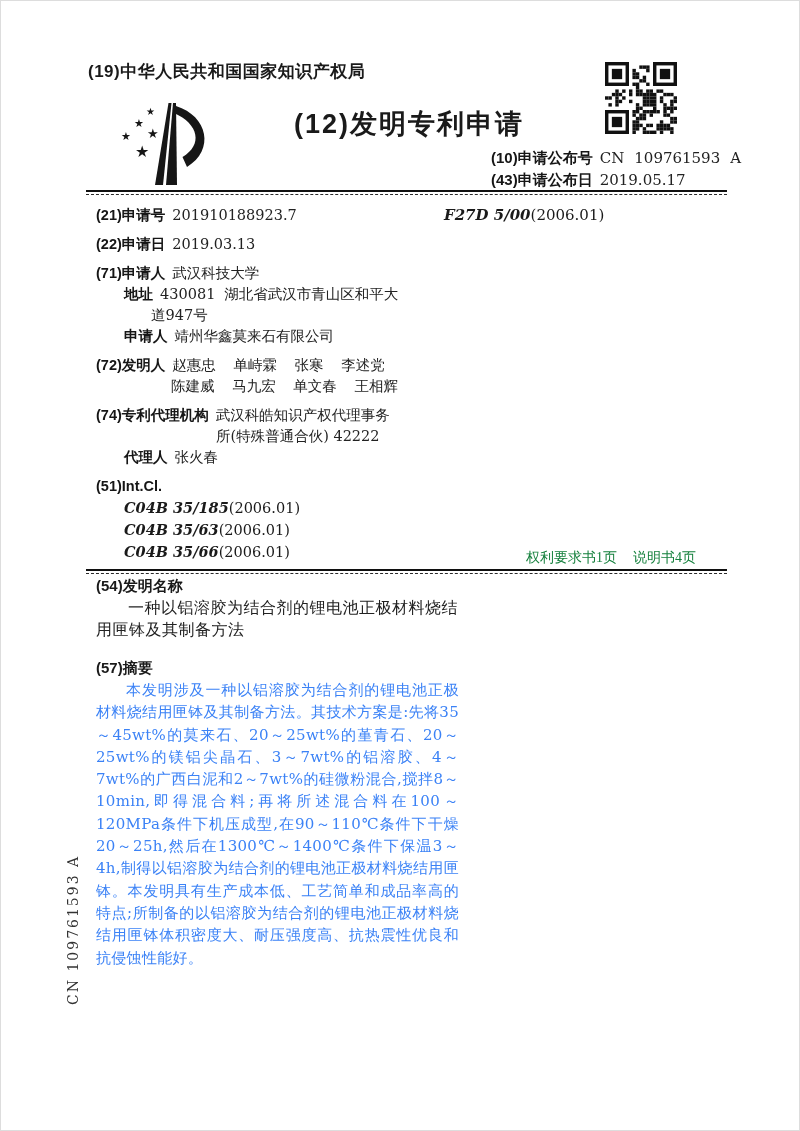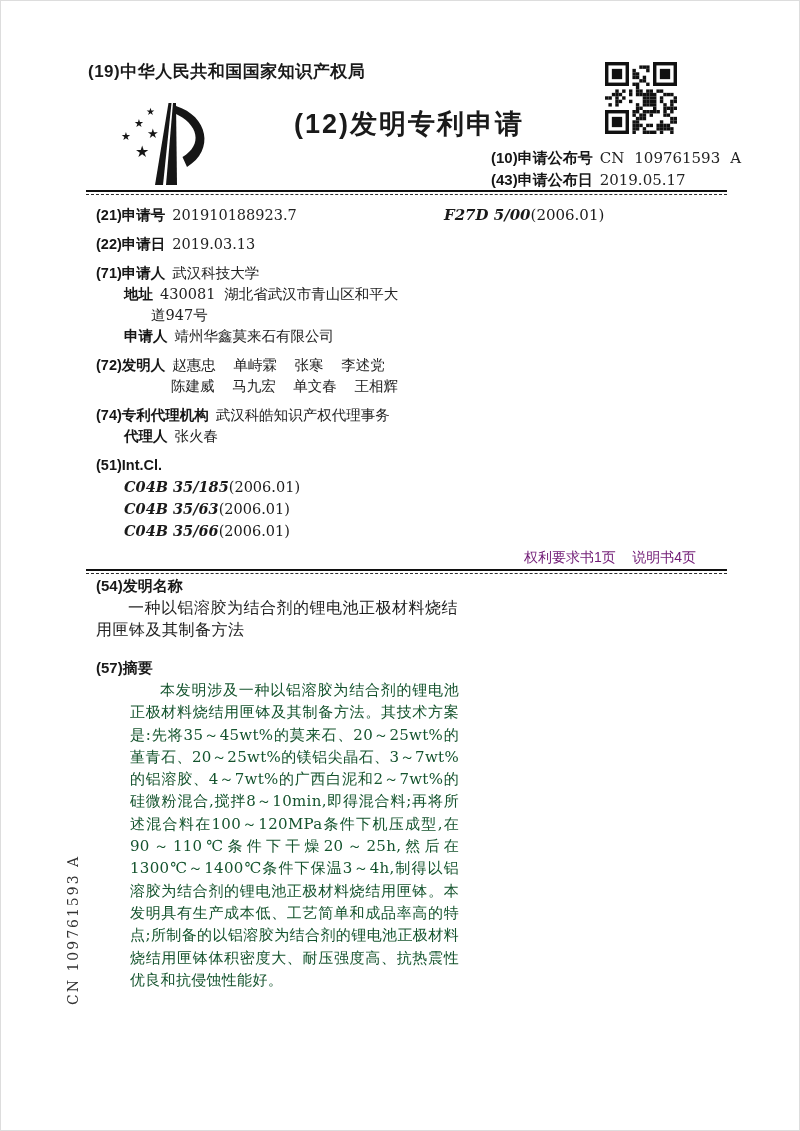--- a/index.html
+++ b/index.html
@@ -28,28 +28,28 @@
   .rule-mid { top:568px; }
   
   .biblio { left:95px; top:204px; width:352px; font-size:14.5px; line-height:21px; }
   .b-row { margin-bottom:8px; }
   .ind28 { padding-left:28px; }
   .ind55 { padding-left:55px; font-family:"DejaVu Serif", serif; color:#222; }
   .ind75 { padding-left:75px; }
   .ind120 { padding-left:120px; }
   .names { font-family:"DejaVu Serif", serif; color:#222; word-spacing:0.9em; }
   .class-line { left:443px; top:205px; font-size:15px; }
-  .pages-note { top:548px; right:103px; font-size:14px; font-family:Liberation Sans, sans-serif; color:#701a75; word-spacing:0.9em; }
+  .pages-note { top:548px; right:103px; font-size:14px; font-family:Liberation Serif, serif; color:#15803d; word-spacing:0.9em; }
   
   .sec54 { left:95px; top:574px; width:363px; }
   .sec-label { font-size:15px; font-weight:bold; line-height:21px; }
   .inv-title { font-family:"DejaVu Serif", serif; color:#222; font-size:16px;
                line-height:22px; text-indent:2em; margin:1px 0 16px 0; letter-spacing:0.5px; }
-  .abstract { font-family:"DejaVu Serif", serif; color:#14532d; font-size:15px;
-              line-height:22.3px; text-align:justify; text-indent:2em; margin-top:1px; letter-spacing:0.3px;margin-left:34px; }
+  .abstract { font-family:"DejaVu Serif", serif; color:#3b82f6; font-size:15px;
+              line-height:22.3px; text-align:justify; text-indent:2em; margin-top:1px; letter-spacing:0.3px; }
   
   .side-code {
     left:64px; top:1004px; transform:rotate(-90deg); transform-origin:0 0;
     font-family:"DejaVu Serif", serif; font-size:14px; letter-spacing:2px;
     color:#333; white-space:nowrap;
   }
   svg text.star { fill:#161616; }
 </style>
 </head>
 <body>
@@ -240,20 +240,21 @@
       <div class="ind28"><span class="lbl">申请人</span><span class="val">靖州华鑫莫来石有限公司</span></div>
     </div>
 
     <div class="b-row">
       <div><span class="lbl">(72)发明人</span><span class="val names">赵惠忠 单峙霖 张寒 李述党</span></div>
       <div class="ind75 names">陈建威 马九宏 单文春 王相辉</div>
     </div>
 
     <div class="b-row">
       <div><span class="lbl">(74)专利代理机构</span><span class="val">武汉科皓知识产权代理事务</span></div>
+      <div class="ind120 val" style="margin-left:0">所(特殊普通合伙) 42222</div>
       <div class="ind28"><span class="lbl">代理人</span><span class="val">张火春</span></div>
     </div>
 
     <div class="b-row">
       <div class="lbl">(51)Int.Cl.</div>
       <div class="ind28"><span class="cls">C04B 35/185</span><span class="yr">(2006.01)</span></div>
       <div class="ind28"><span class="cls">C04B 35/63</span><span class="yr">(2006.01)</span></div>
       <div class="ind28"><span class="cls">C04B 35/66</span><span class="yr">(2006.01)</span></div>
     </div>
 

